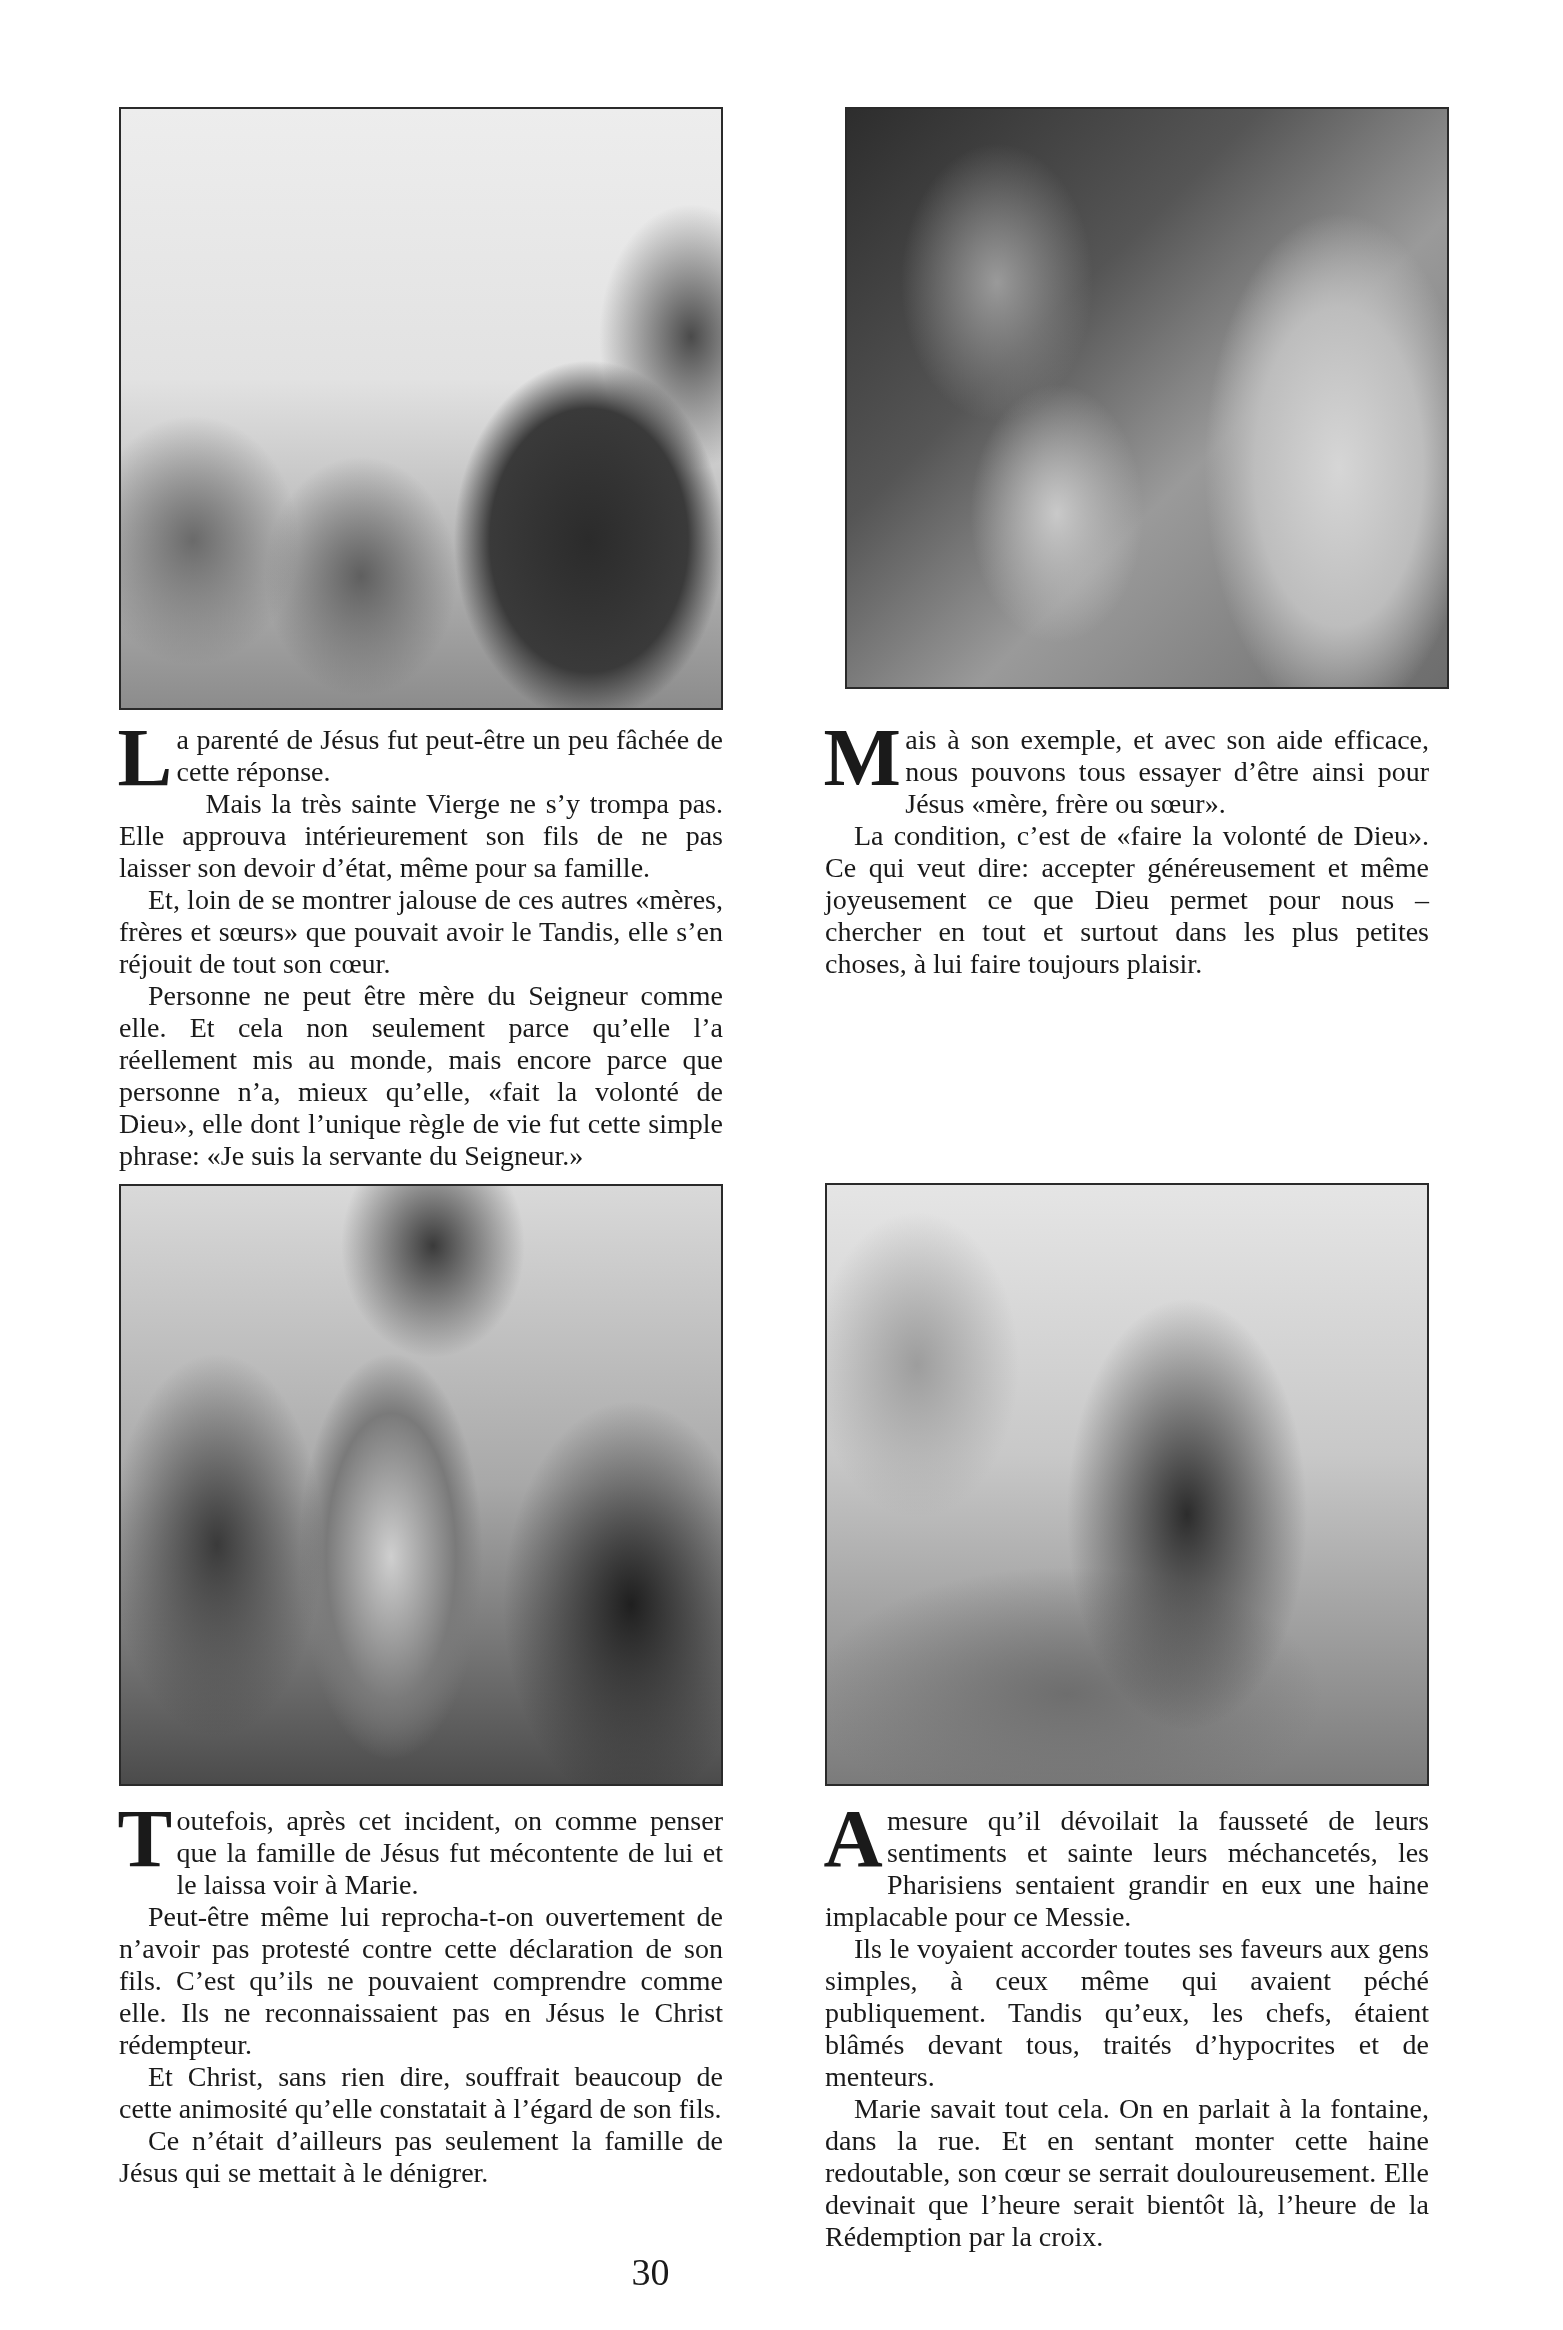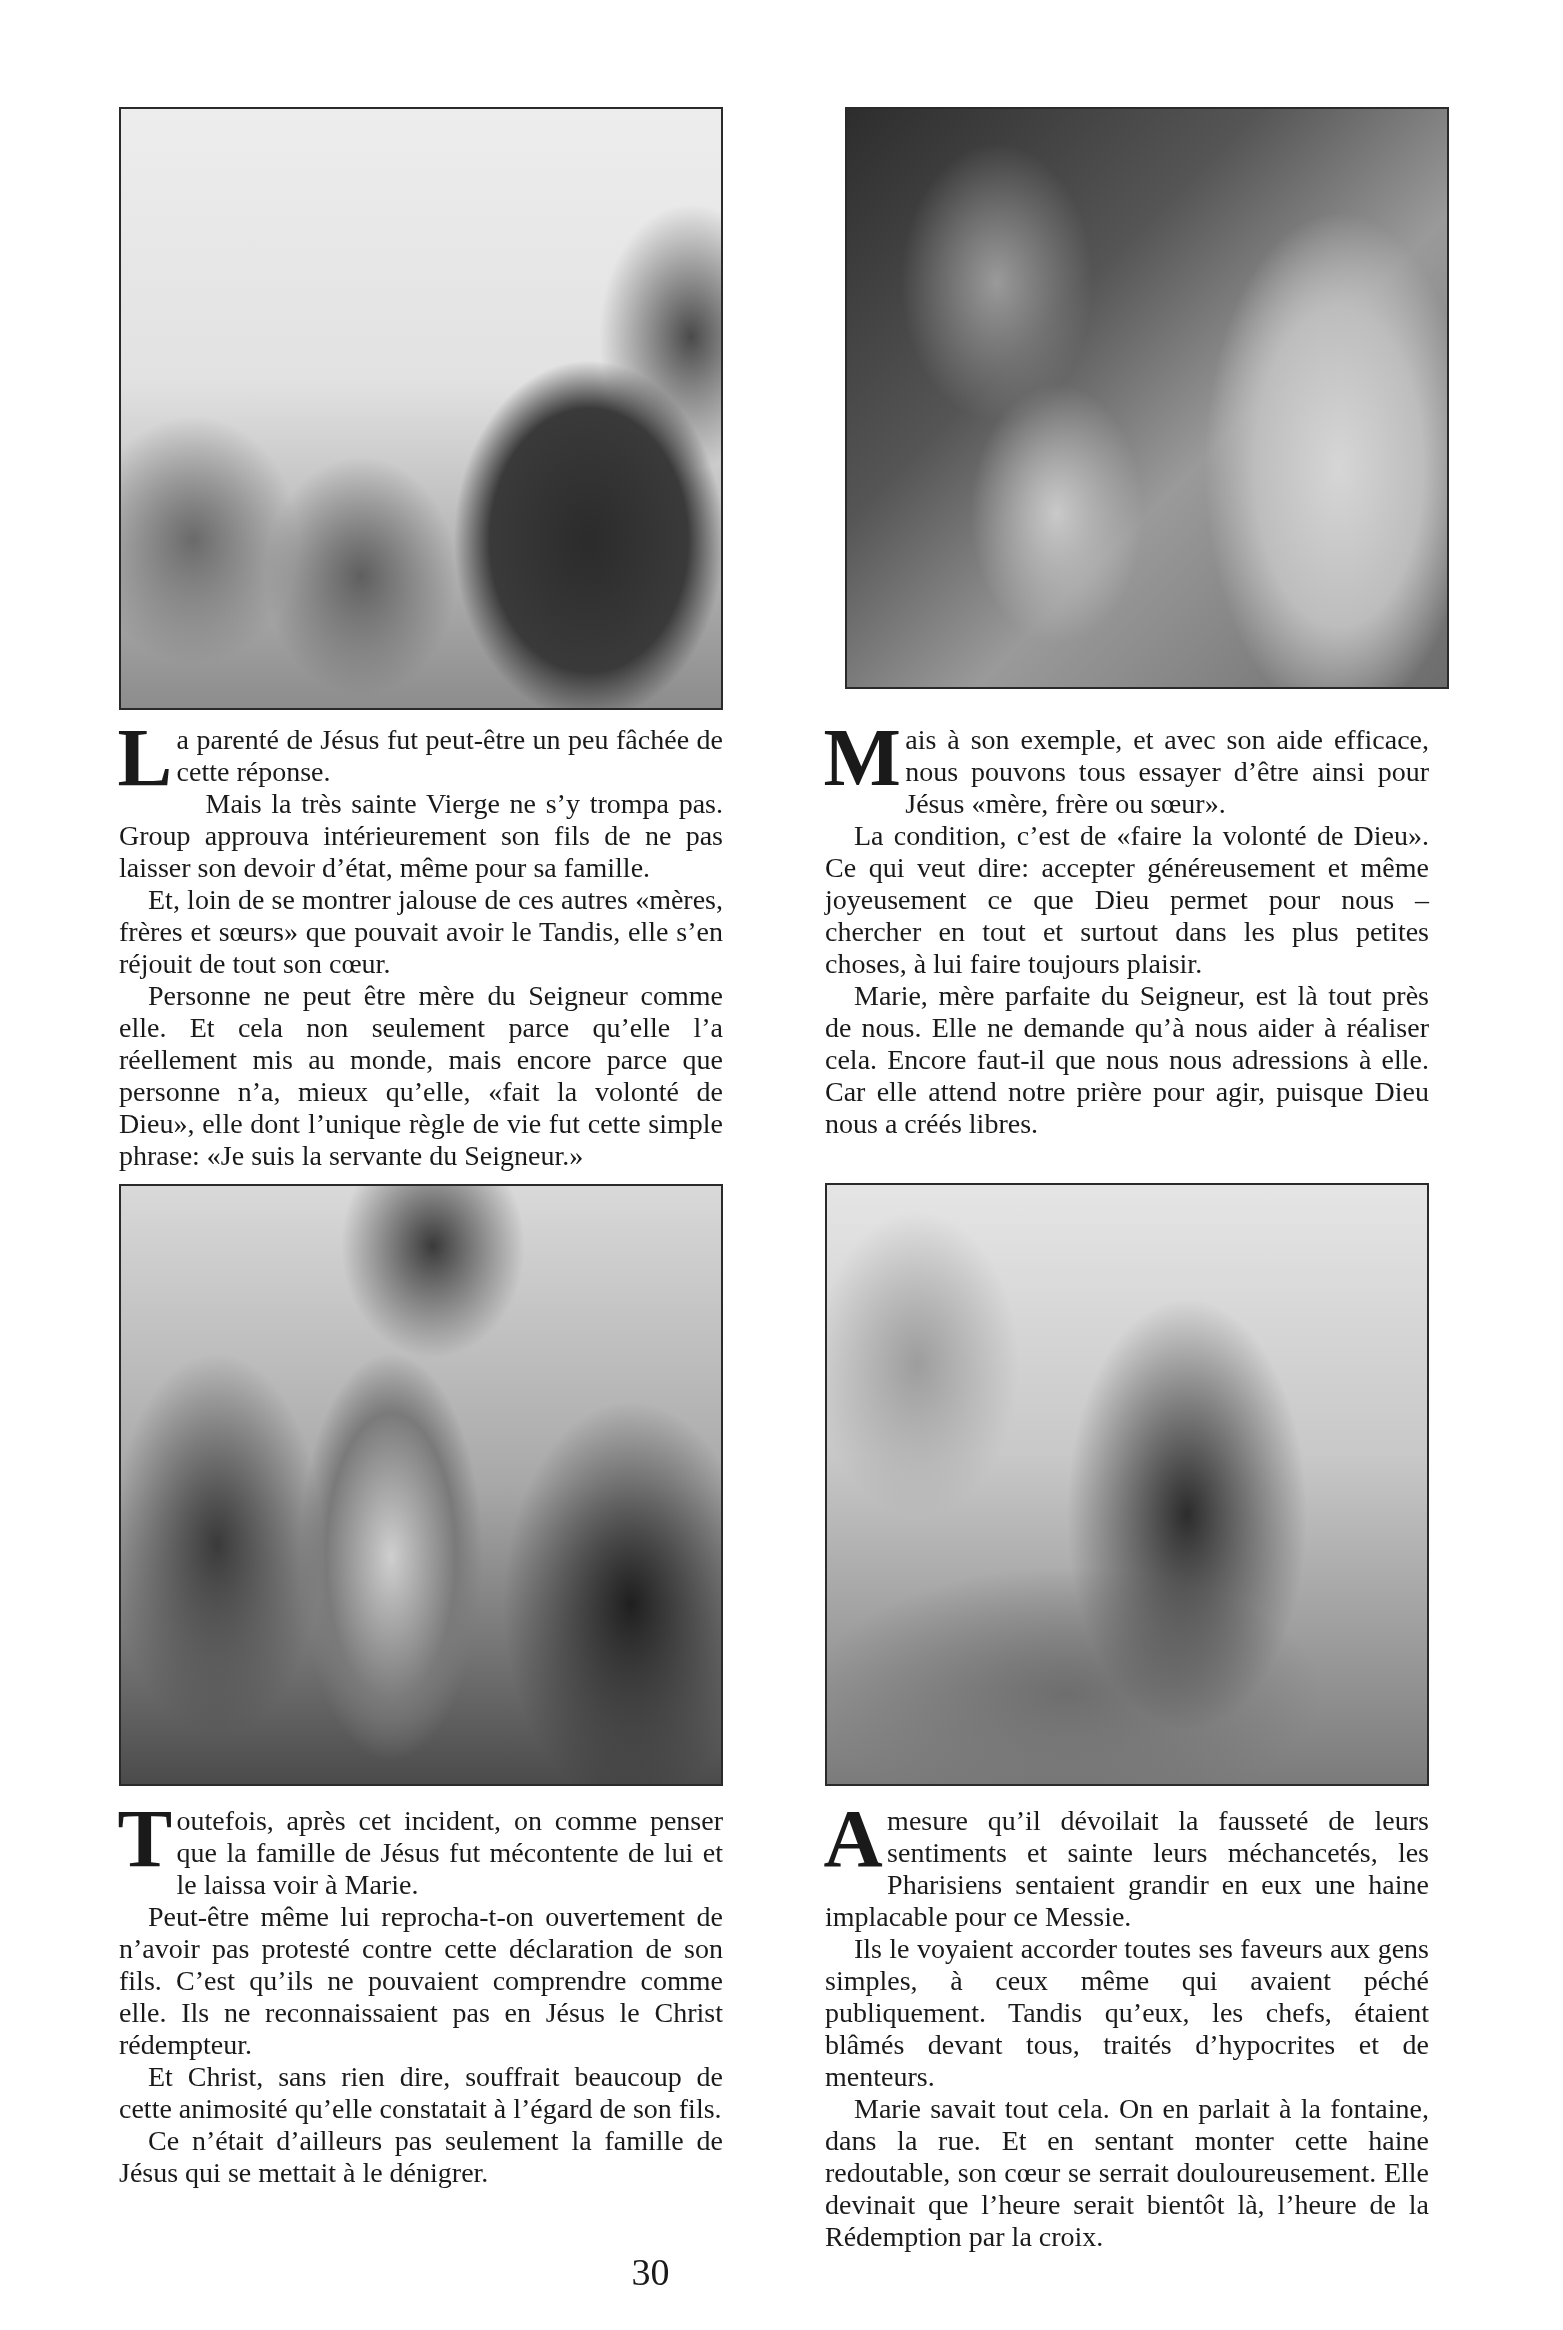--- a/index.html
+++ b/index.html
@@ -65,29 +65,28 @@
   <div class="shade"></div>
   <div class="cap">Group of bearded men in robes and turbans gesturing, a veiled woman on the right</div>
 </div>
 <div class="illus" id="img-br">
   <div class="shade"></div>
   <div class="cap">Jesus raising his hand, speaking to a crowd before stone walls</div>
 </div>
 
 <div class="textblock" id="txt-tl">
   <p class="first"><span class="dropcap">L</span><span>a parenté de Jésus fut peut-être un peu fâchée de cette réponse.</span></p>
-  <p>Mais la très sainte Vierge ne s’y trompa pas. Group approuva intérieurement son fils de ne pas laisser son devoir d’état, même pour sa famille.</p>
+  <p>Mais la très sainte Vierge ne s’y trompa pas. Elle approuva intérieurement son fils de ne pas laisser son devoir d’état, même pour sa famille.</p>
   <p>Et, loin de se montrer jalouse de ces autres «mères, frères et sœurs» que pouvait avoir le Tandis, elle s’en réjouit de tout son cœur.</p>
   <p>Personne ne peut être mère du Seigneur comme elle. Et cela non seulement parce qu’elle l’a réellement mis au monde, mais encore parce que personne n’a, mieux qu’elle, «fait la volonté de Dieu», elle dont l’unique règle de vie fut cette simple phrase: «Je suis la servante du Seigneur.»</p>
 </div>
 
 <div class="textblock" id="txt-tr">
   <p class="first"><span class="dropcap">M</span><span>ais à son exemple, et avec son aide efficace, nous pouvons tous essayer d’être ainsi pour Jésus «mère, frère ou sœur».</span></p>
   <p>La condition, c’est de «faire la volonté de Dieu». Ce qui veut dire: accepter généreusement et même joyeusement ce que Dieu permet pour nous – chercher en tout et surtout dans les plus petites choses, à lui faire toujours plaisir.</p>
-  <p>Marie, mère parfaite du Seigneur, est là tout près de nous. Elle ne demande qu’à nous aider à réaliser cela. Encore faut-il que nous nous adressions à elle. Car elle attend notre prière pour agir, puisque Dieu nous a créés libres.</p>
 </div>
 
 <div class="textblock" id="txt-bl">
   <p class="first"><span class="dropcap">T</span><span>outefois, après cet incident, on comme penser que la famille de Jésus fut mécontente de lui et le laissa voir à Marie.</span></p>
   <p>Peut-être même lui reprocha-t-on ouvertement de n’avoir pas protesté contre cette déclaration de son fils. C’est qu’ils ne pouvaient comprendre comme elle. Ils ne reconnaissaient pas en Jésus le Christ rédempteur.</p>
   <p>Et Christ, sans rien dire, souffrait beaucoup de cette animosité qu’elle constatait à l’égard de son fils.</p>
   <p>Ce n’était d’ailleurs pas seulement la famille de Jésus qui se mettait à le dénigrer.</p>
 </div>
 
 <div class="textblock" id="txt-br">

